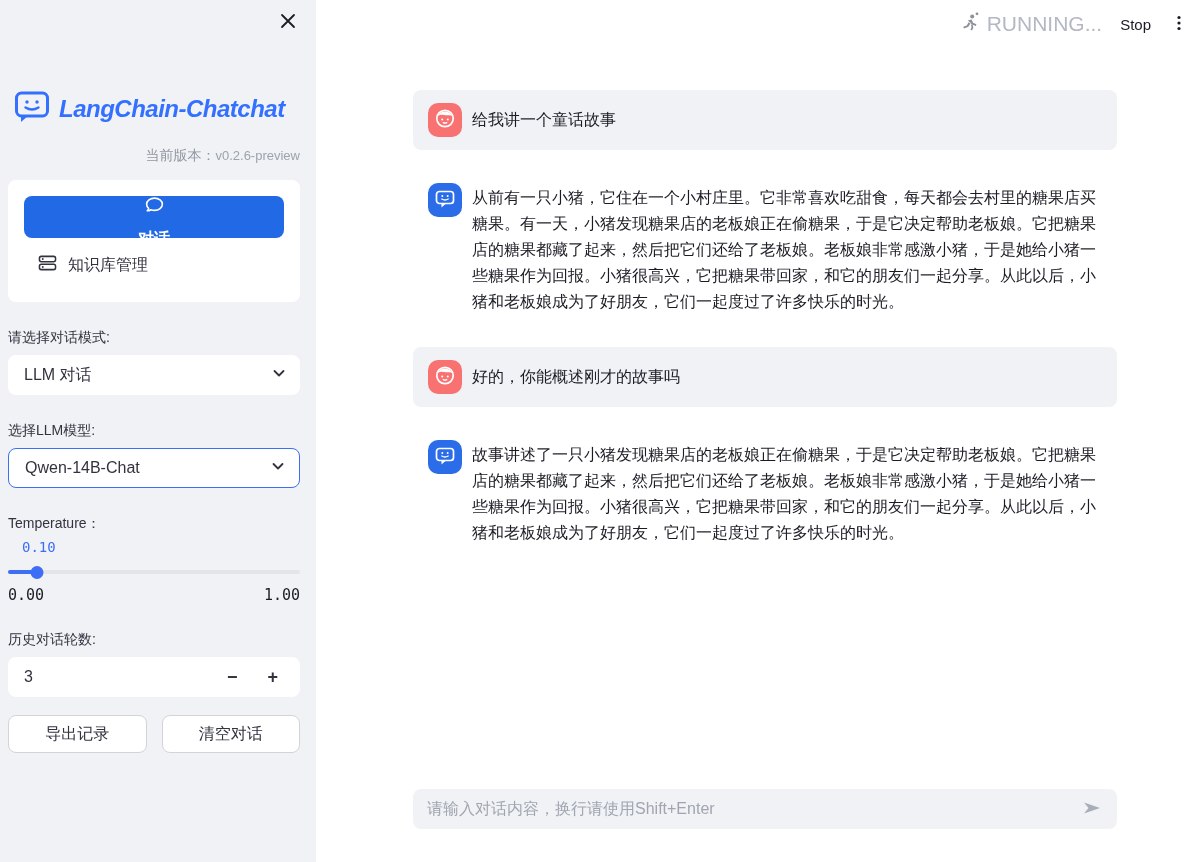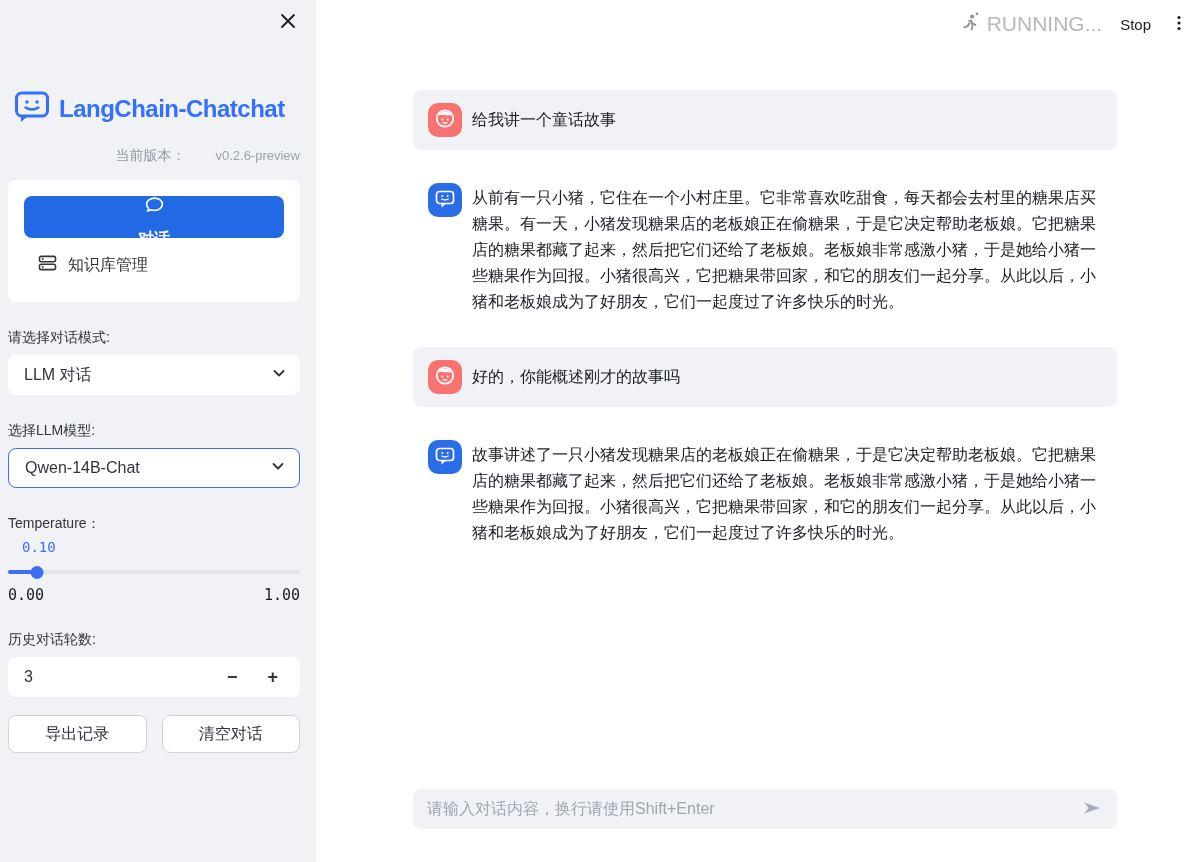--- a/index.html
+++ b/index.html
@@ -5,25 +5,25 @@
   * { margin:0; padding:0; box-sizing:border-box; }
   html,body { width:1199px; height:862px; overflow:hidden; background:#ffffff;
               font-family:"Liberation Sans", sans-serif; color:#31333f; }
 
   
   .sidebar { position:absolute; left:0; top:0; width:316px; height:862px;
              background:#f0f2f6; padding:10px 16px 0 8px; }
   .close-btn { display:block; margin-left:auto; width:24px; height:24px; cursor:pointer;
                background:none; border:none; }
   .logo-row { display:flex; align-items:center; gap:9px; margin-top:56px; padding-left:6px; }
-  .logo-text { font-size:24px; font-weight:700; color:#3370ff;
+  .logo-text { font-size:24px; font-weight:700; font-style:italic; color:#3370ff;
                letter-spacing:-0.5px; white-space:nowrap; }
   .version-row { margin-top:18px; text-align:right; padding-right:0; }
   .version-label { font-size:14px; color:#9196a1; }
-  .version-value { font-size:13px; color:#9da3ad;margin-left:30px; }
+  .version-value { font-size:13px; color:#9da3ad; }
 
   .menu-card { margin-top:15px; background:#ffffff; border-radius:8px; padding:16px; }
   .menu-item { display:flex; align-items:center; gap:11px; height:42px; border-radius:8px;
                padding:0 14px; font-size:16px; cursor:pointer; }
   .menu-item.active { background:#2269e6; color:#ffffff; font-weight:700;flex-direction:column; }
   .menu-item.normal { color:#31333f; margin-top:6px; }
 
   .field-label { margin-top:27px; font-size:14px; color:#31333f; }
   .selectbox { margin-top:8px; height:40px; background:#ffffff; border-radius:8px;
                display:flex; align-items:center; justify-content:space-between;

